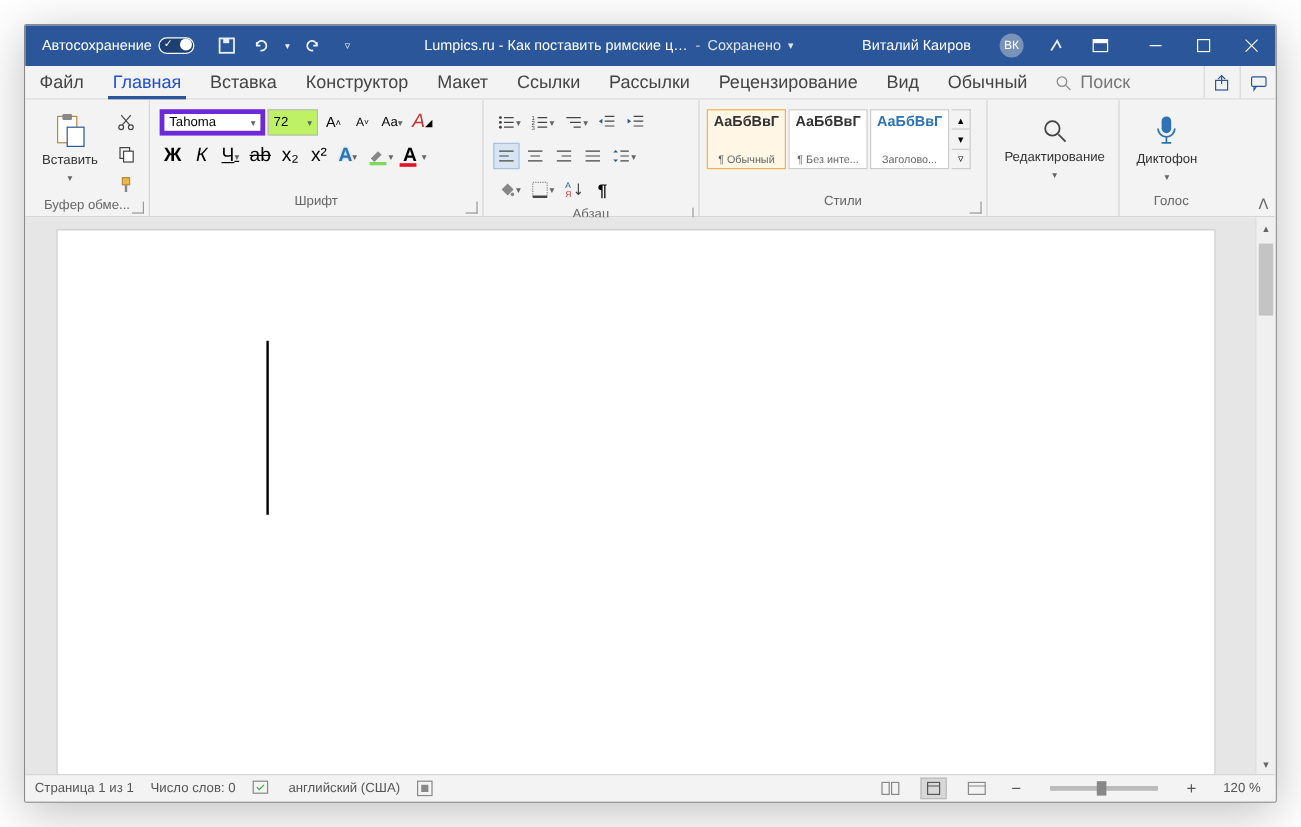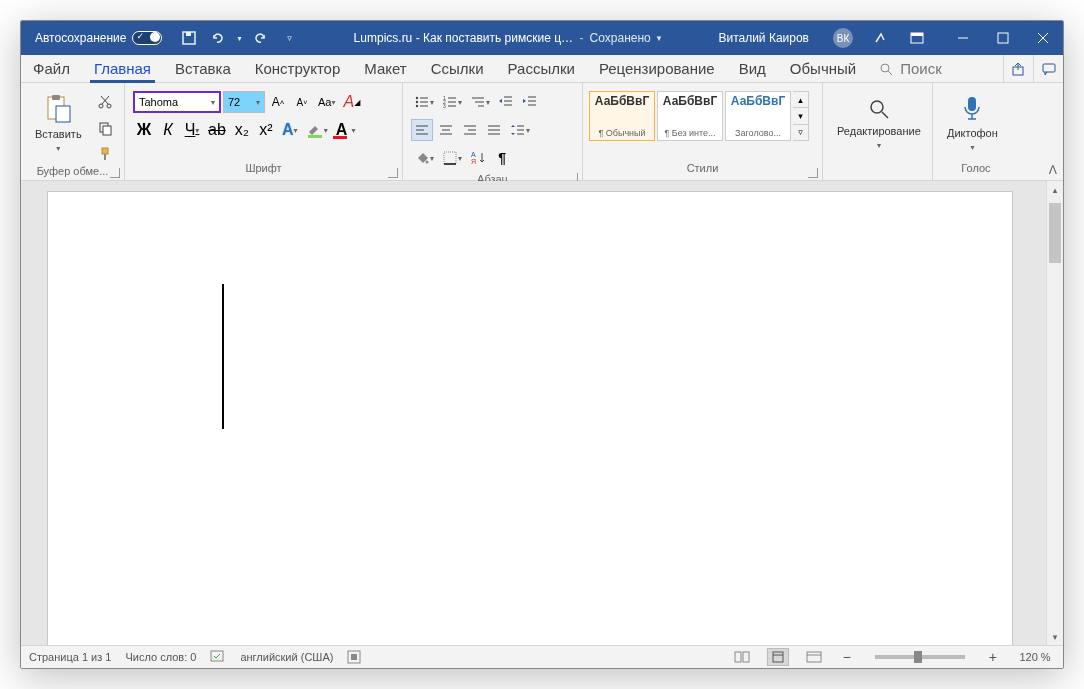--- a/index.html
+++ b/index.html
@@ -31,22 +31,22 @@
 .ribbon{height:98px;background:#f3f3f3;border-bottom:1px solid #d6d6d6;display:flex;position:relative}
 .group{border-right:1px solid #d6d6d6;display:flex;flex-direction:column;padding:4px 6px 0}
 .group .body{flex:1;display:flex;gap:4px;align-items:flex-start}
 .group .label{height:18px;font-size:11px;color:#666;text-align:center;position:relative}
 .group .label .launcher{position:absolute;right:-2px;bottom:2px;width:10px;height:10px;border:1px solid #999;border-left:none;border-top:none;cursor:pointer}
 .vstack{display:flex;flex-direction:column;align-items:center;gap:2px}
 .btn{min-width:22px;height:22px;display:flex;align-items:center;justify-content:center;cursor:pointer;border:1px solid transparent;padding:0 2px}
 .bigbtn{display:flex;flex-direction:column;align-items:center;justify-content:center;gap:4px;padding:4px 8px;cursor:pointer;height:72px}
 .bigbtn .lbl{font-size:11px;color:#333}
 .row{display:flex;gap:2px;align-items:center}
-.fontname{width:88px;height:22px;border:2px solid #6d28d9;background:#fff;font-size:11px;padding:0 4px;display:flex;align-items:center;justify-content:space-between}
-.fontsize{width:42px;height:22px;border:1px solid #bbb;background:#7dd3fc;font-size:11px;padding:0 4px;display:flex;align-items:center;justify-content:space-between}
+.fontname{width:88px;height:22px;border:4px solid #6d28d9;background:#fff;font-size:11px;padding:0 4px;display:flex;align-items:center;justify-content:space-between}
+.fontsize{width:42px;height:22px;border:1px solid #bbb;background:#bef264;font-size:11px;padding:0 4px;display:flex;align-items:center;justify-content:space-between}
 .dd{font-size:8px;color:#666}
 .styles{display:flex;gap:2px}
 .stylecard{width:66px;height:50px;border:1px solid #ccc;background:#fff;display:flex;flex-direction:column;align-items:center;justify-content:center;font-size:11px;cursor:pointer}
 .stylecard.sel{border:1px solid #f2b24a;background:#fff6e5}
 .stylecard .prev{font-size:12px;font-weight:600;color:#333}
 .stylecard .nm{font-size:9px;color:#666;margin-top:20px;max-width:60px;overflow:hidden;text-overflow:ellipsis;white-space:nowrap}
 .stylecard.head .prev{color:#2e74b5}
 .stylearrows{width:16px;display:flex;flex-direction:column;border:1px solid #ccc;border-left:none}
 .stylearrows div{flex:1;display:flex;align-items:center;justify-content:center;font-size:9px;border-bottom:1px solid #ccc;cursor:pointer}
 .stylearrows div:last-child{border:none}

